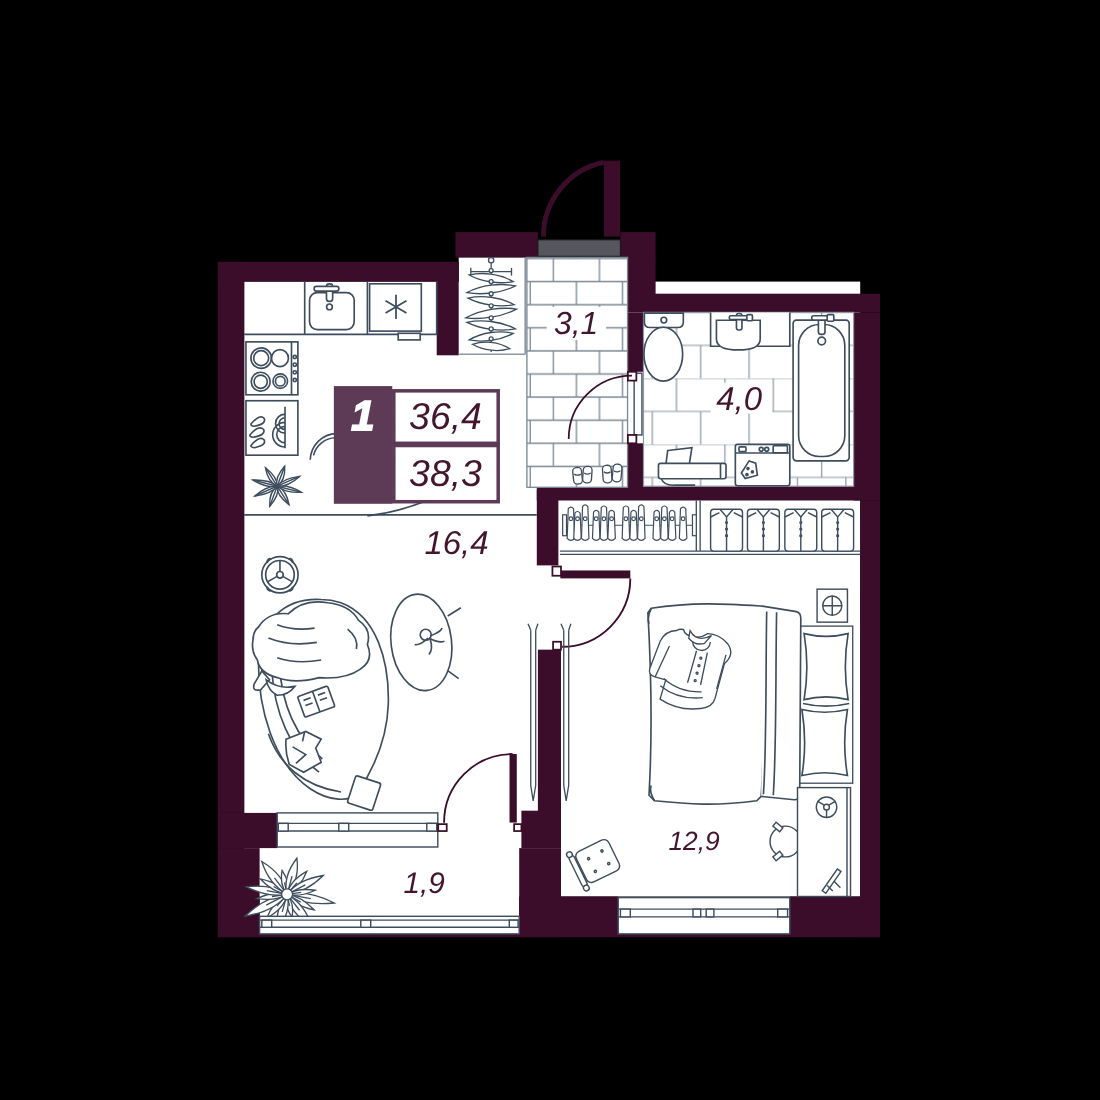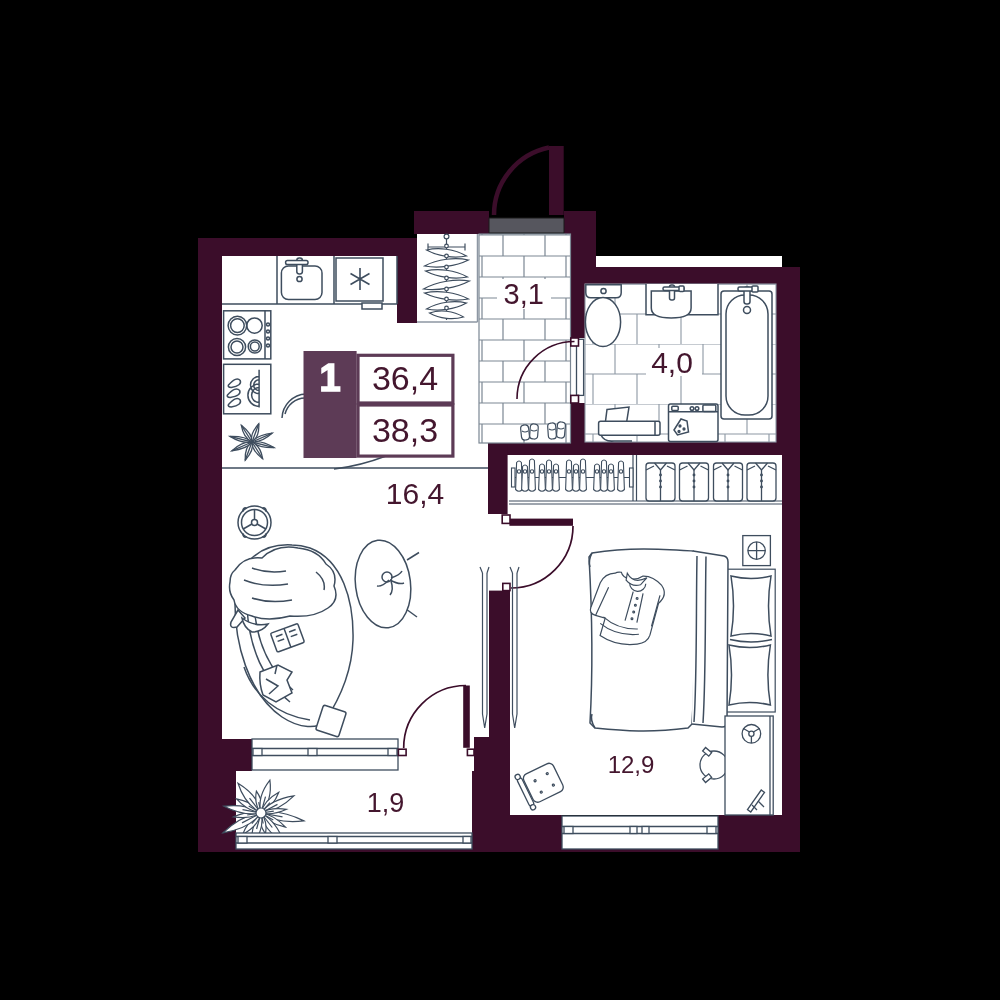--- a/index.html
+++ b/index.html
@@ -1,16 +1,16 @@
 <!DOCTYPE html>
 <html><head>
 <meta charset="utf-8">
 <style>
 html,body{margin:0;padding:0;background:#000;}
-.wrap{width:1000px;height:1000px;position:relative;background:#000;}
+.wrap{width:1000px;height:1000px;position:relative;background:#000;font-style:italic;}
 text{font-family:"Liberation Sans",sans-serif;}
 </style>
 </head>
 <body>
 <div class="wrap">
 <svg width="1000" height="1000" viewBox="0 0 1000 1000" xmlns="http://www.w3.org/2000/svg">
 <defs>
 <pattern id="brick" width="84" height="42" patternUnits="userSpaceOnUse" patternTransform="translate(479,235)">
 <rect width="84" height="42" fill="white"></rect>
 <path d="M0,0 H84 M0,21 H84 M0,42 H84 M24,0 V21 M66,0 V21 M45,21 V42 M3,21 V42" stroke="#7b8793" stroke-width="1.2" fill="none"></path>

